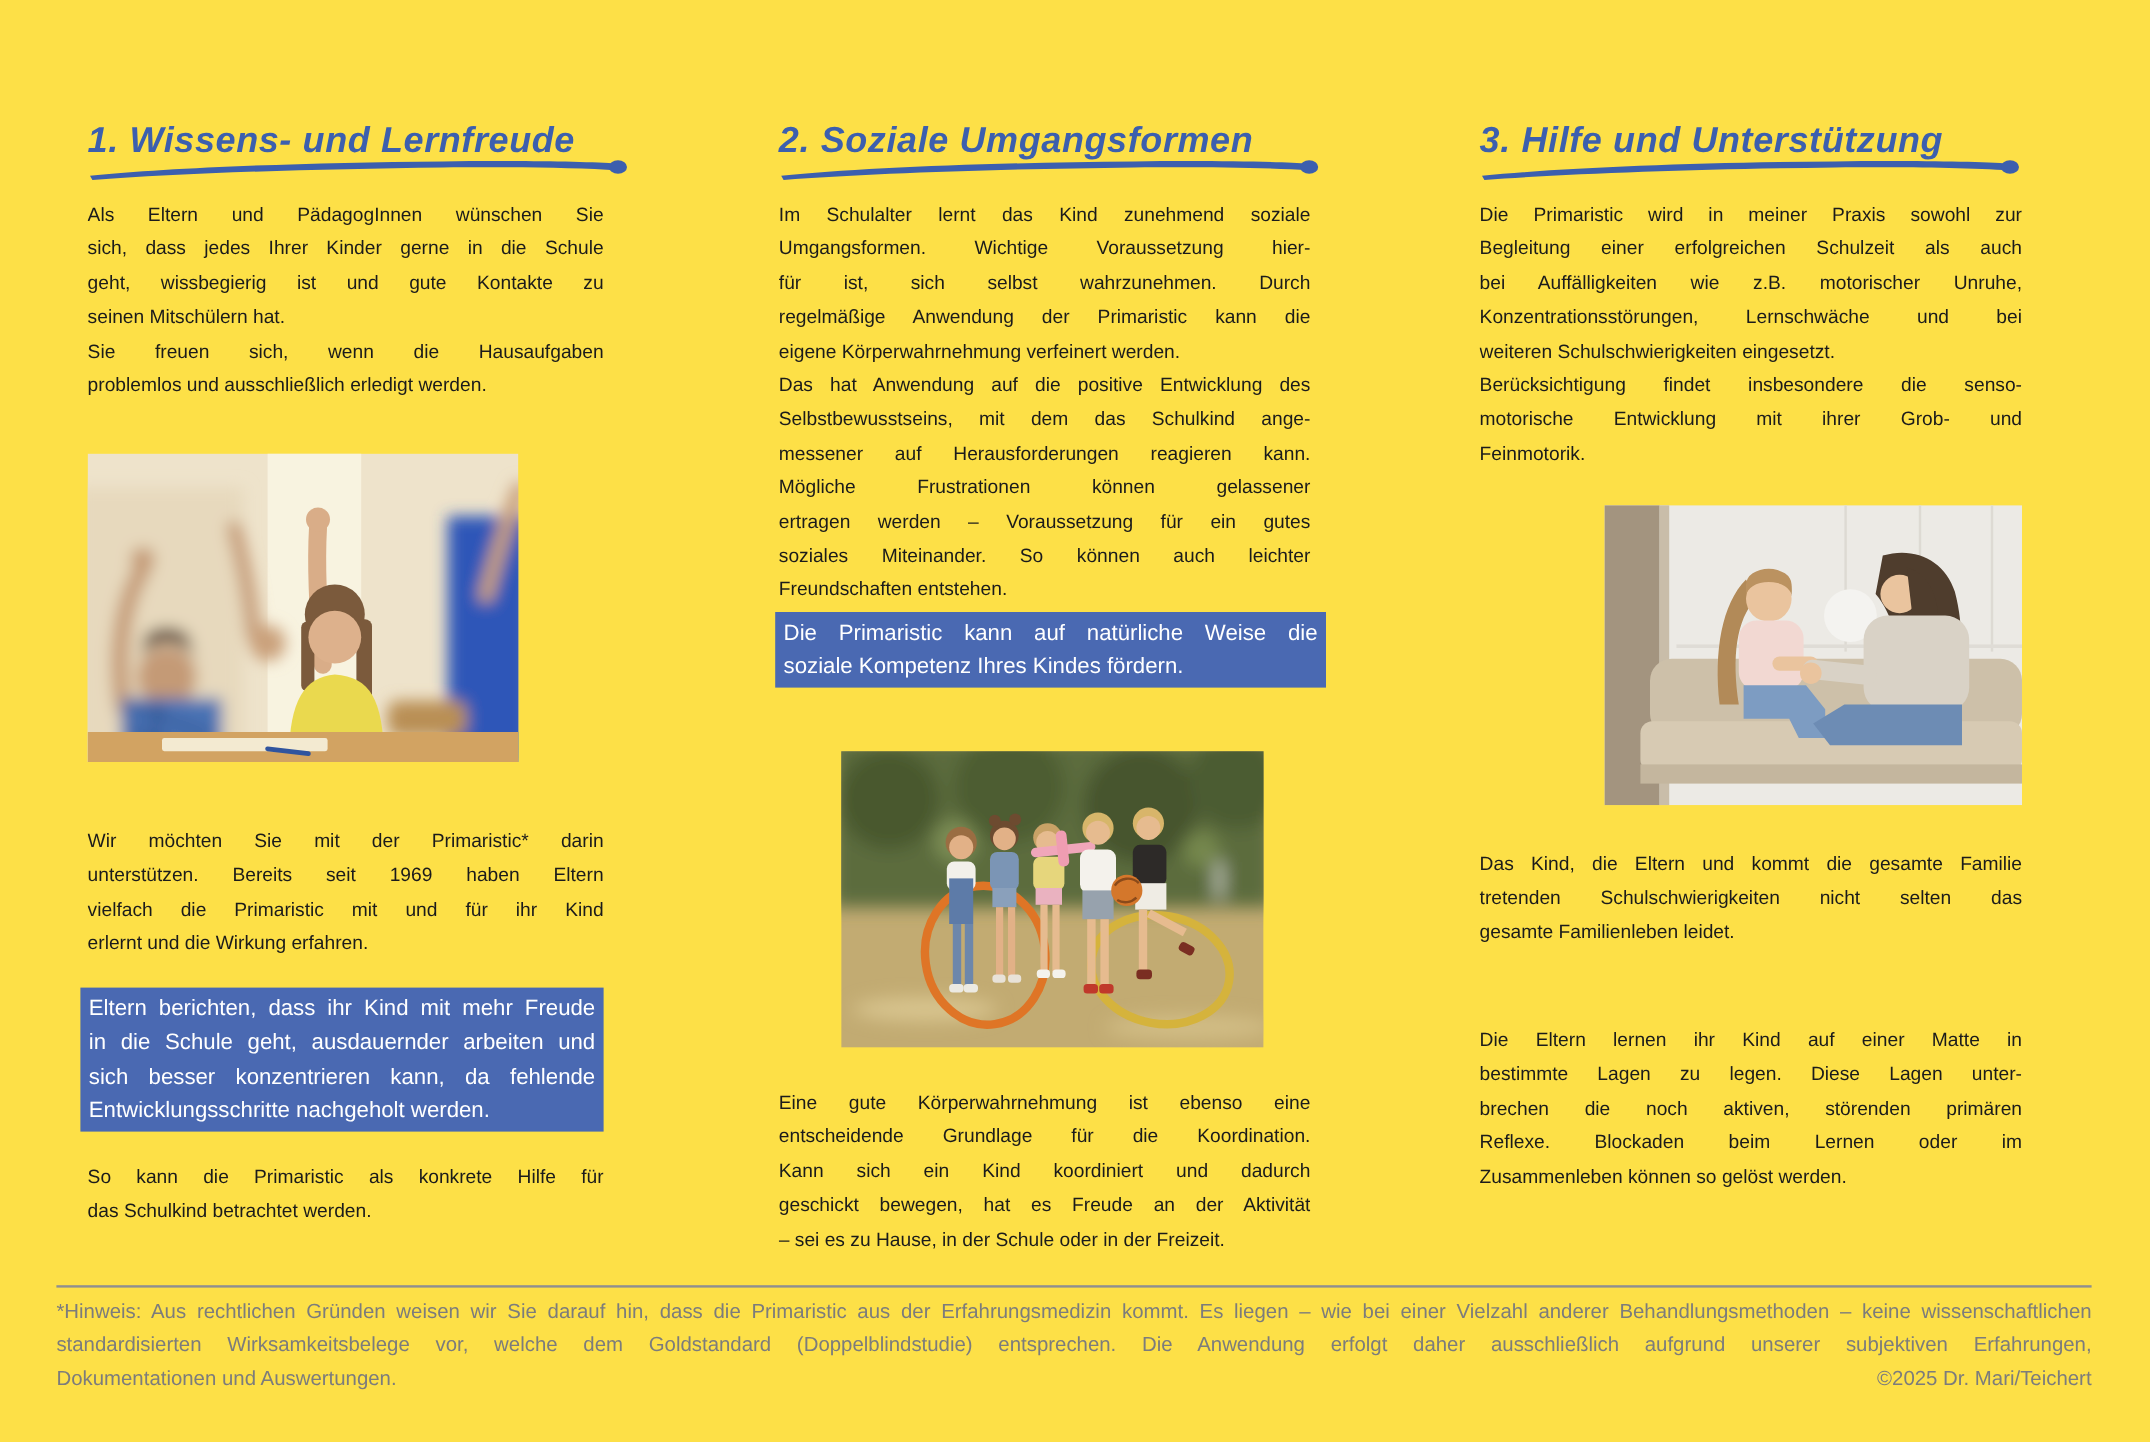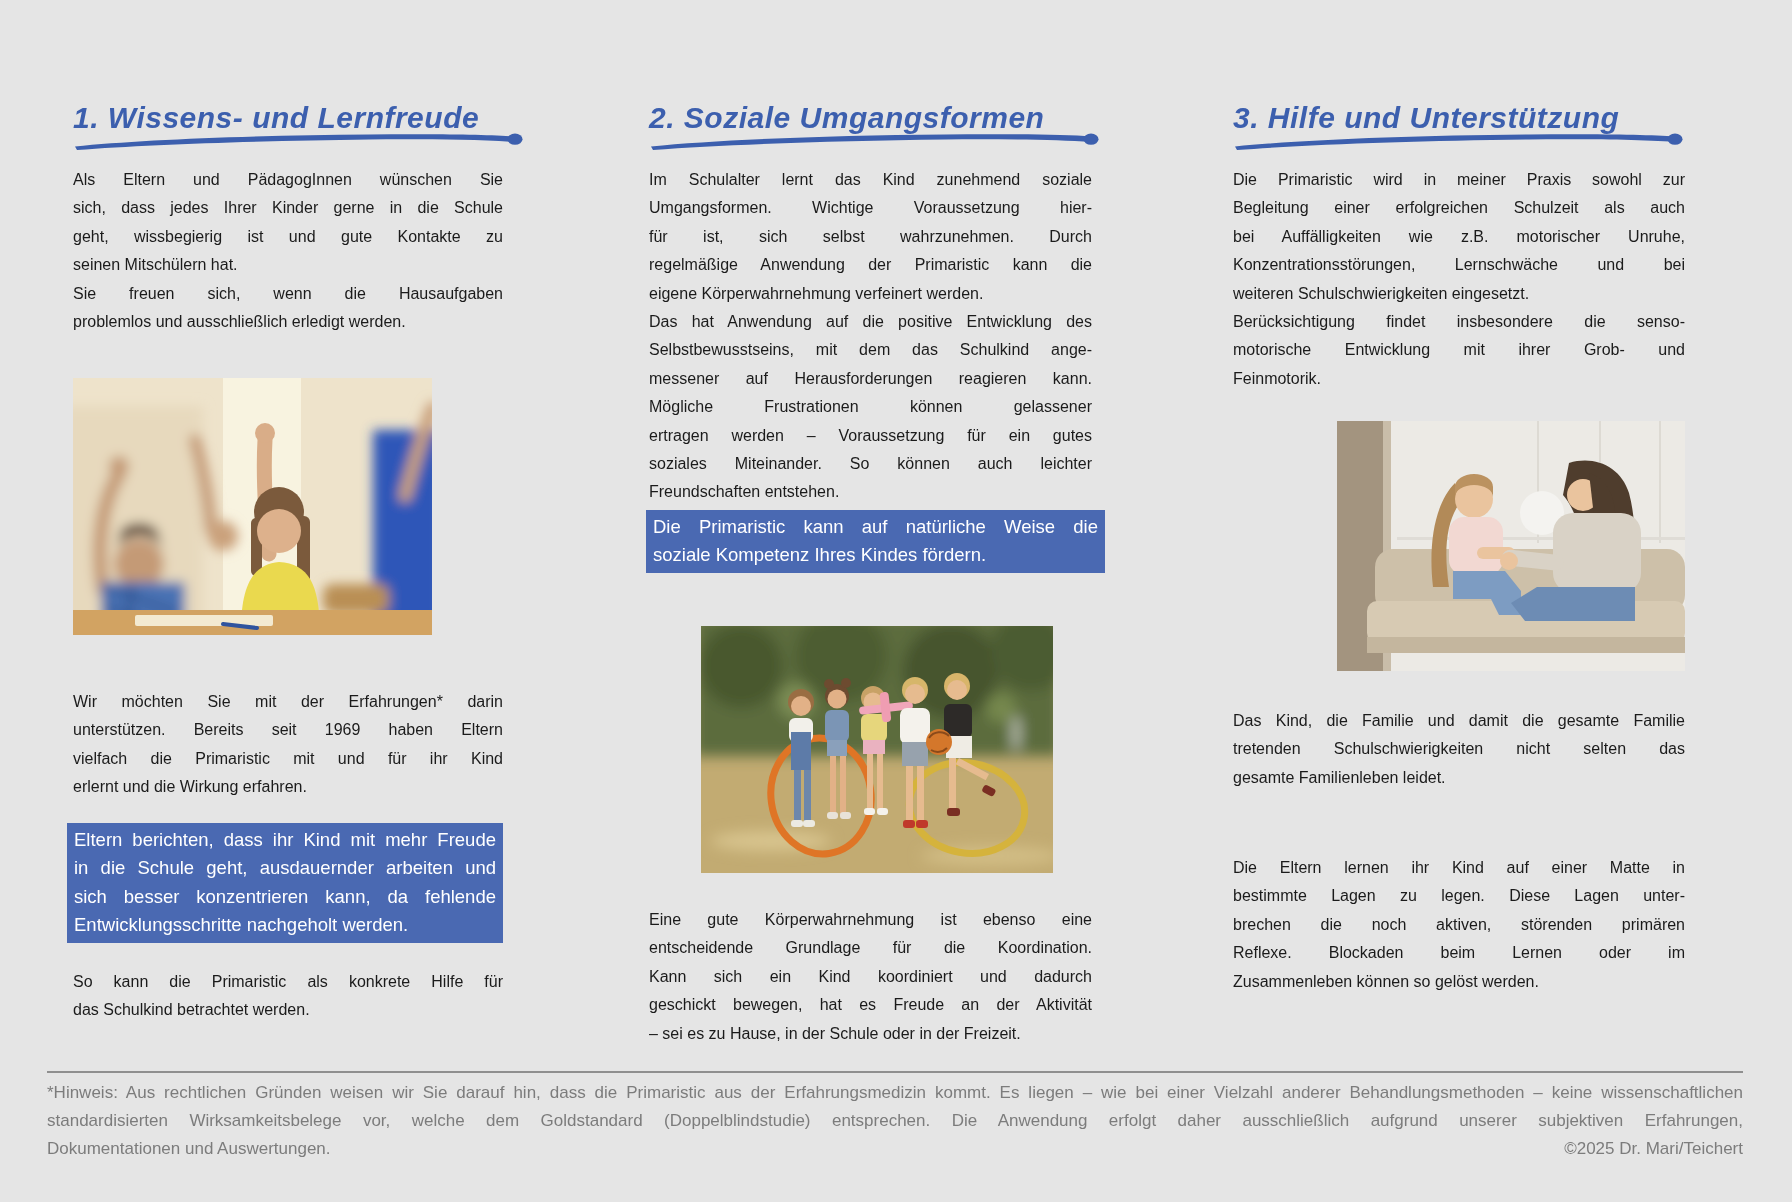--- a/index.html
+++ b/index.html
@@ -1,16 +1,16 @@
 <!DOCTYPE html>
 <html lang="de"><head>
 <meta charset="utf-8">
 <style>
   html,body{margin:0;padding:0;background:#ffffff;}
-  .page{position:relative;width:1792px;height:1202px;background:#e5e5e5;overflow:hidden;
+  .page{position:relative;width:1792px;height:1202px;background:#fde047;overflow:hidden;
         font-family:"Liberation Sans",sans-serif;color:#1b1b1b;}
   .abs{position:absolute;}
   .col{position:absolute;top:0;height:1070px;}
   .col1{left:73px;width:430px;}
   .col2{left:649px;width:443px;}
   .col3{left:1233px;width:452px;}
 
   .heading{position:absolute;top:74px;left:0;width:100%;
            font-style:italic;font-weight:700;font-size:30px;line-height:38px;
            letter-spacing:.5px;color:#3c5fae;white-space:nowrap;}
@@ -80,21 +80,21 @@
       <rect x="224" y="138" width="13" height="68" rx="6" fill="#7b5a3c"></rect>
       <rect x="178" y="140" width="11" height="58" rx="5" fill="#7b5a3c"></rect>
       <circle cx="206" cy="153" r="22" fill="#ddb18c"></circle>
       <path d="M168,252 C 168,206 181,186 206,184 C 236,186 246,206 247,252 Z" fill="#ead94e"></path>
       <rect x="0" y="232" width="359" height="25" fill="#d2a362"></rect>
       <rect x="62" y="237" width="138" height="11" rx="2" fill="#f3ead1"></rect>
       <path d="M150,246 l34,4" stroke="#30549e" stroke-width="4" stroke-linecap="round"></path>
     </svg>
 
     <div class="para abs" style="top:688px">
-        <div class="ln j">Wir möchten Sie mit der Erfahrungen* darin</div>
+        <div class="ln j">Wir möchten Sie mit der Primaristic* darin</div>
         <div class="ln j">unterstützen. Bereits seit 1969 haben Eltern</div>
         <div class="ln j">vielfach die Primaristic mit und für ihr Kind</div>
         <div class="ln">erlernt und die Wirkung erfahren.</div>
       </div>
 
     <div class="highlight abs" style="top:823px;left:-6px;width:422px">
         <div class="ln j">Eltern berichten, dass ihr Kind mit mehr Freude</div>
         <div class="ln j">in die Schule geht, ausdauernder arbeiten und</div>
         <div class="ln j">sich besser konzentrieren kann, da fehlende</div>
         <div class="ln">Entwicklungsschritte nachgeholt werden.</div>
@@ -262,21 +262,21 @@
       <path d="M232,42 C 258,34 284,46 292,72 C 300,102 298,132 294,160 L 252,160 C 248,120 240,90 226,74 Z" fill="#4f3d2d"></path>
       <circle cx="246" cy="74" r="16" fill="#eac49e"></circle>
       <path d="M252,52 C 272,58 280,80 278,104 L 258,104 Z" fill="#4f3d2d"></path>
       <rect x="216" y="92" width="88" height="80" rx="20" fill="#d9d2c6"></rect>
       <rect x="166" y="128" width="62" height="16" rx="8" fill="#d9d2c6" transform="rotate(6 166 128)"></rect>
       <circle cx="172" cy="140" r="9" fill="#eac49e"></circle>
       <path d="M200,166 h 98 v 34 h -110 l -14,-18 Z" fill="#6d8cb4"></path>
     </svg>
 
     <div class="para abs" style="top:707px">
-        <div class="ln j">Das Kind, die Familie und damit die gesamte Familie</div>
+        <div class="ln j">Das Kind, die Eltern und kommt die gesamte Familie</div>
         <div class="ln j">tretenden Schulschwierigkeiten nicht selten das</div>
         <div class="ln">gesamte Familienleben leidet.</div>
       </div>
 
     <div class="para abs" style="top:854px">
         <div class="ln j">Die Eltern lernen ihr Kind auf einer Matte in</div>
         <div class="ln j">bestimmte Lagen zu legen. Diese Lagen unter-</div>
         <div class="ln j">brechen die noch aktiven, störenden primären</div>
         <div class="ln j">Reflexe. Blockaden beim Lernen oder im</div>
         <div class="ln">Zusammenleben können so gelöst werden.</div>

